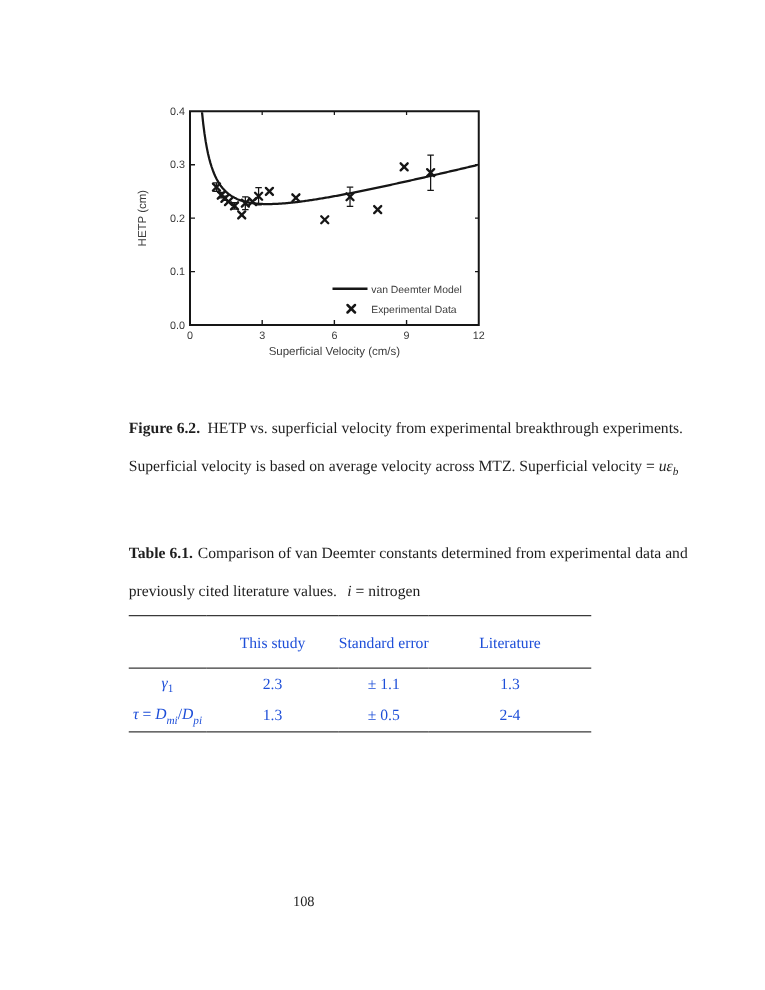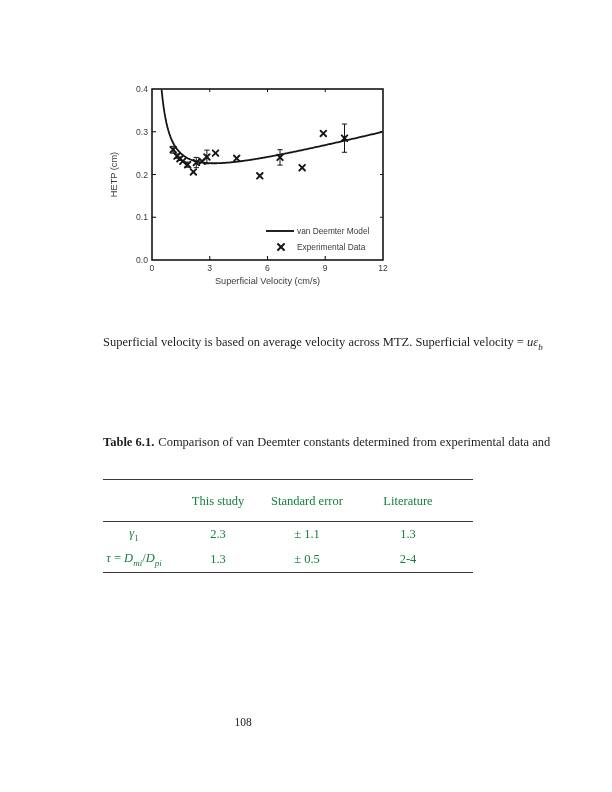--- a/index.html
+++ b/index.html
@@ -13,22 +13,22 @@
   .cap-line{white-space:nowrap;height:30.5px;}
   .fig-caption{top:327px;}
   .tab-caption{top:427px;}
   .bold{font-weight:bold;}
   .ital{font-style:italic;margin-top:32px;}
   .lbl-gap{padding-right:6px;}
   .lbl-gap-sm{padding-right:4px;text-align:right;}
   .dbl-gap{padding-right:5px;}
   sub{font-size:9px;}
   table.vd{
-    position:absolute;left:103px;top:479px;width:370px;border-collapse:collapse;
-    font-size:12.5px;color:#15803d;
+    position:absolute;left:103px;top:492px;width:370px;border-collapse:collapse;
+    font-size:12.5px;color:#1d4ed8;
   }
   table.vd th{
     font-weight:normal;border-top:1.4px solid #3a3a3a;border-bottom:1.4px solid #3a3a3a;
     text-align:center;vertical-align:middle;height:41px;padding:0;line-height:14px;
   }
   table.vd td{text-align:center;vertical-align:middle;height:25px;padding:0;}
   table.vd tr.last td{border-bottom:1.4px solid #3a3a3a;}
   .page-number{position:absolute;left:0;top:716px;width:486px;text-align:center;font-size:11.5px;color:#1e1e1e;}
 </style>
 </head>
@@ -170,27 +170,33 @@
             <line x1="173" y1="172" x2="179" y2="178" stroke="#161616" stroke-width="2" stroke-linecap="round"></line>
             <line x1="173" y1="178" x2="179" y2="172" stroke="#161616" stroke-width="2" stroke-linecap="round"></line>
           </g>
           <text fill="#3b3b3b" font-family="&quot;Liberation Sans&quot;, sans-serif" x="192" y="178" font-size="8.3">Experimental Data</text>
         </g>
       </svg>
   </div>
 
   <div class="caption fig-caption">
     <div class="cap-line">
+      <span class="bold lbl-gap">Figure 6.2.</span><span>HETP vs. superficial velocity from experimental breakthrough experiments.</span>
+    </div>
+    <div class="cap-line">
       <span>Superficial velocity is based on average velocity across MTZ. Superficial velocity = </span><span class="ital">uε</span><sub class="ital">b</sub>
     </div>
   </div>
 
   <div class="caption tab-caption">
     <div class="cap-line">
       <span class="bold lbl-gap-sm">Table 6.1.</span><span>Comparison of van Deemter constants determined from experimental data and</span>
+    </div>
+    <div class="cap-line">
+      <span class="dbl-gap">previously cited literature values.  </span><span class="ital">i</span><span> = nitrogen</span>
     </div>
   </div>
 
   <table class="vd">
     <colgroup>
       <col style="width:62px">
         <col style="width:106px">
         <col style="width:72px">
         <col style="width:130px">
     </colgroup>

